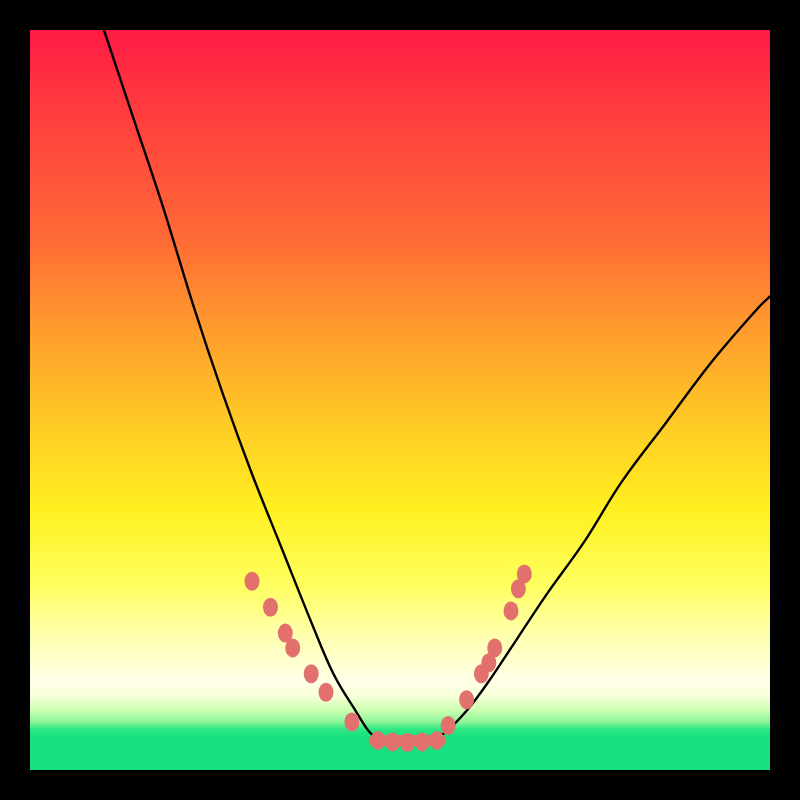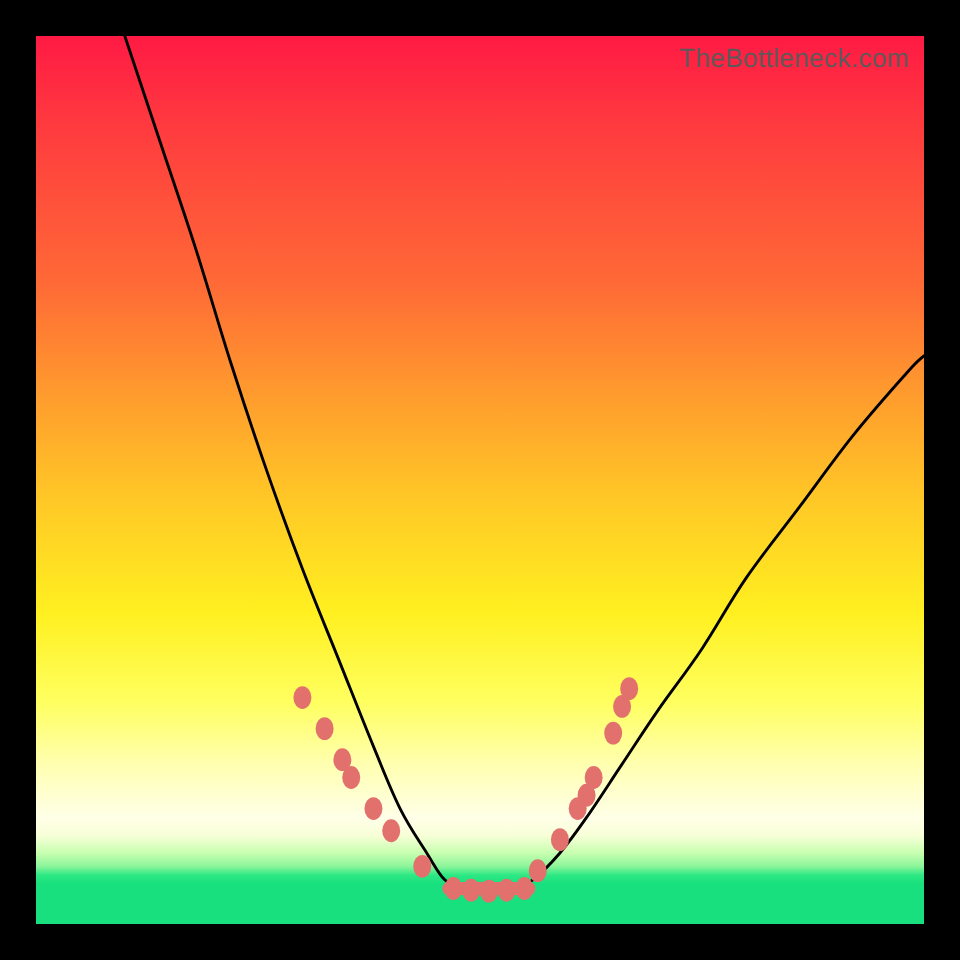--- a/index.html
+++ b/index.html
@@ -62,21 +62,20 @@
     overflow: visible;
   }
 </style>
 </head>
 <body>
 
 <div class="frame">
 
   <div class="plot-area">
 
-    <div class="attribution">TheBottleneck.com</div>
 
     <svg class="overlay" viewBox="0 0 740 740">
       <path id="curve-left" fill="none" stroke-width="2.4" stroke-linecap="round" d="M 74 0 C 79.328 15.983999999999991, 92.94400000000002 56.83199999999995, 103.60000000000001 88.79999999999995 C 114.256 120.76799999999996, 122.54399999999998 144.3, 133.2 177.60000000000002 C 143.856 210.90000000000003, 152.144 240.50000000000003, 162.8 273.8 C 173.45600000000002 307.1, 181.744 331.96399999999994, 192.4 362.59999999999997 C 203.056 393.236, 211.344 416.028, 222 444 C 232.656 471.972, 240.94400000000002 491.36, 251.60000000000002 518 C 262.25600000000003 544.64, 271.876 569.356, 281.2 592 C 290.524 614.644, 295.40799999999996 627.8159999999999, 303.4 643.8 C 311.392 659.784, 318.94 670.1439999999999, 325.6 680.8 C 332.26000000000005 691.456, 335.07200000000006 697.672, 340.40000000000003 703 C 345.728 708.328, 352.536 709.068, 355.2 710.4" stroke="#000000"></path>
       <path id="curve-right" fill="none" stroke-width="2.4" stroke-linecap="round" d="M 399.6 710.4 C 402.264 709.068, 407.74000000000007 708.328, 414.40000000000003 703 C 421.06 697.672, 428.60799999999995 690.1239999999999, 436.59999999999997 680.8 C 444.592 671.476, 449.476 664.5200000000001, 458.8 651.2 C 468.124 637.88, 477.744 622.784, 488.40000000000003 606.8 C 499.05600000000004 590.8159999999999, 506.012 579.716, 518 562.4 C 529.9879999999999 545.084, 541.68 530.58, 555 510.6 C 568.32 490.62, 577.348 472.712, 592 451.4 C 606.652 430.08799999999997, 620.4159999999999 413.51200000000006, 636.4 392.20000000000005 C 652.384 370.88800000000003, 664.816 352.97999999999996, 680.8000000000001 332.99999999999994 C 696.7840000000001 313.0199999999999, 714.544 293.188, 725.1999999999999 281.2 C 735.8559999999999 269.212, 737.336 269.06399999999996, 740 266.4" stroke="#000000"></path>
       <line id="floor-seg" stroke-width="11" stroke-linecap="round" x1="344.1" x2="410.70000000000005" y1="710.4" y2="710.4" stroke="#e2716e"></line>
       <g id="markers">
           <ellipse cx="222" cy="551.3" rx="7.5" ry="9.5" fill="#e2716e"></ellipse>
           <ellipse cx="240.5" cy="577.2" rx="7.5" ry="9.5" fill="#e2716e"></ellipse>
           <ellipse cx="255.29999999999998" cy="603.1" rx="7.5" ry="9.5" fill="#e2716e"></ellipse>
           <ellipse cx="262.7" cy="617.9" rx="7.5" ry="9.5" fill="#e2716e"></ellipse>

